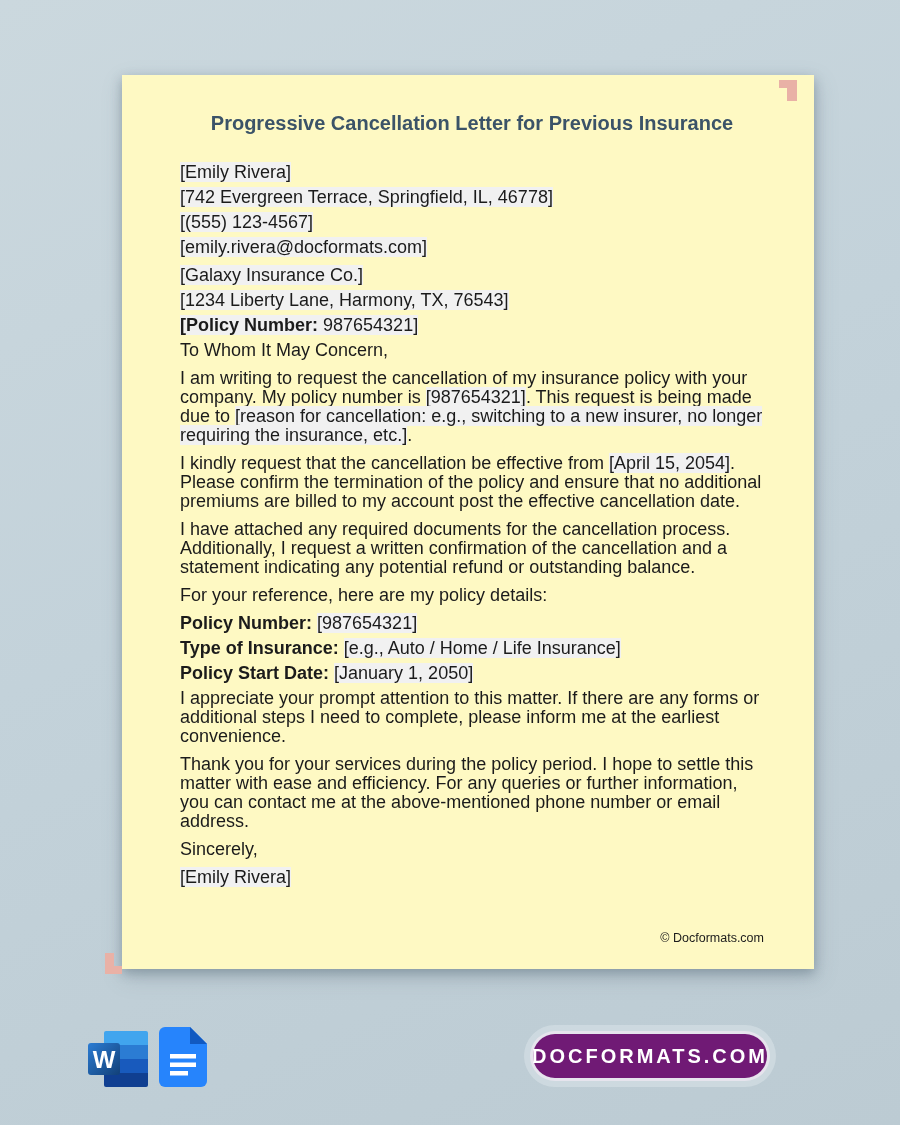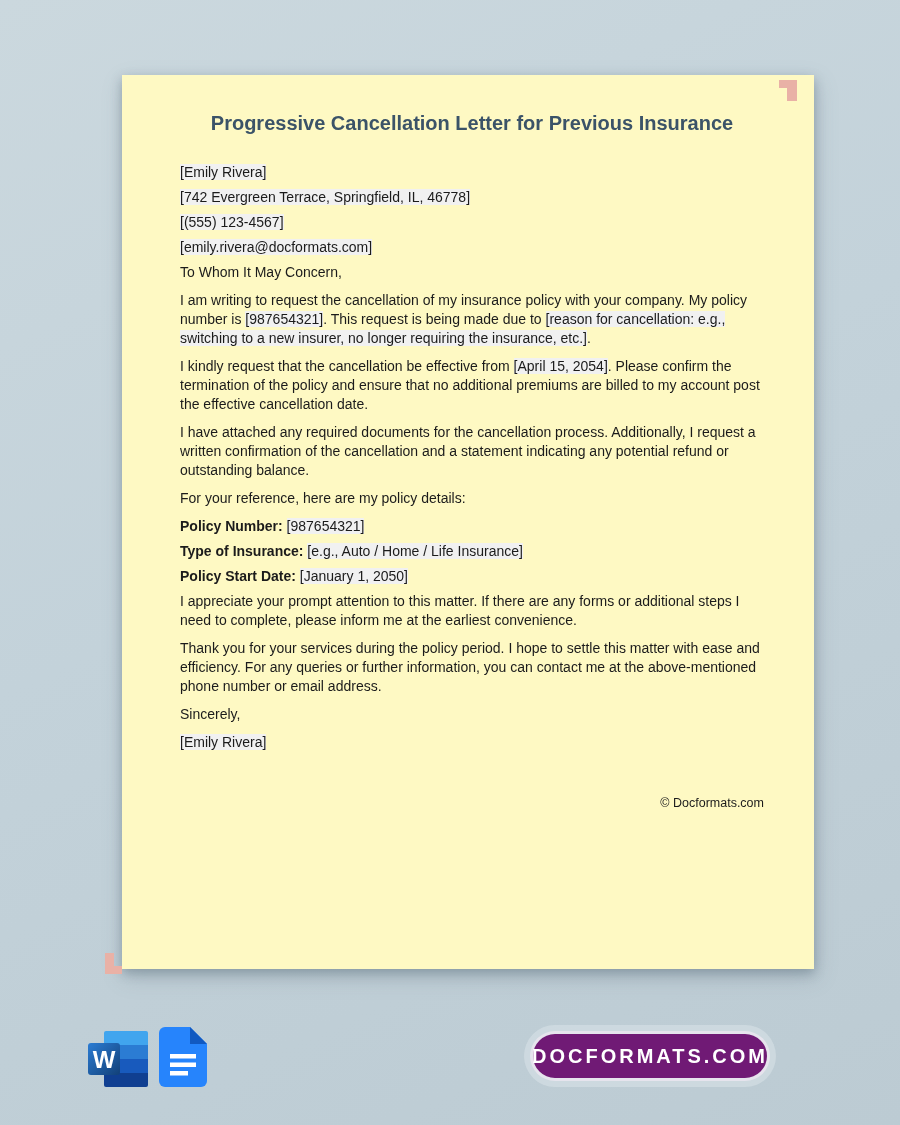--- a/index.html
+++ b/index.html
@@ -22,21 +22,21 @@
   }
   .doc-title {
     margin: 0;
     font-size: 20px; line-height: 28px;
     font-weight: 700;
     color: #3b5368;
     text-align: center;
   }
   .sheet p {
     margin: 0 0 9px;
-    font-size: 14px; line-height: 19px;
+    font-size: 18px; line-height: 19px;
     color: #1b1b1b;
   }
   .sheet p.tight { margin-bottom: 6px; }
   .mt { margin-top: 9px; }
   .sender-block { margin-top: 26px; }
   .subject-line { margin-top: 10px; }
   .hl { background: #f1f1f1; }
   .b { font-weight: 700; }
   .copyright {
     margin-top: 42px !important;
@@ -75,20 +75,25 @@
   <h1 class="doc-title">Progressive Cancellation Letter for Previous Insurance</h1>
 
   <div class="sender-block">
     <p class="tight"><span class="hl">[Emily Rivera]</span></p>
     <p class="tight"><span class="hl">[742 Evergreen Terrace, Springfield, IL, 46778]</span></p>
     <p class="tight"><span class="hl">[(555) 123-4567]</span></p>
     <p class="tight"><span class="hl">[emily.rivera@docformats.com]</span></p>
   </div>
 
 
+  <div class="mt">
+    <p class="tight"><span class="hl">[Galaxy Insurance Co.]</span></p>
+    <p class="tight"><span class="hl">[1234 Liberty Lane, Harmony, TX, 76543]</span></p>
+    <p class="tight"><span class="hl"><span class="b">[Policy Number:</span> <span>987654321]</span></span></p>
+  </div>
 
 
   <p>To Whom It May Concern,</p>
 
   <p><span>I am writing to request the cancellation of my insurance policy with your company. My policy number is </span><span class="hl">[987654321]</span><span>. This request is being made due to </span><span class="hl">[reason for cancellation: e.g., switching to a new insurer, no longer requiring the insurance, etc.]</span><span>.</span></p>
 
   <p><span>I kindly request that the cancellation be effective from </span><span class="hl">[April 15, 2054]</span><span>. Please confirm the termination of the policy and ensure that no additional premiums are billed to my account post the effective cancellation date.</span></p>
 
   <p>I have attached any required documents for the cancellation process. Additionally, I request a written confirmation of the cancellation and a statement indicating any potential refund or outstanding balance.</p>
 

